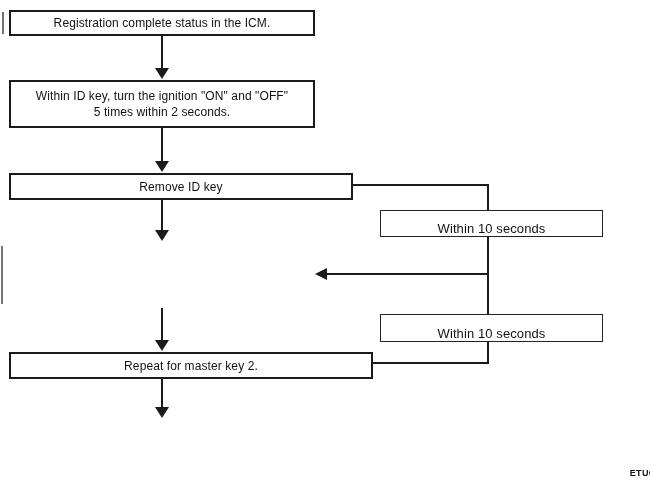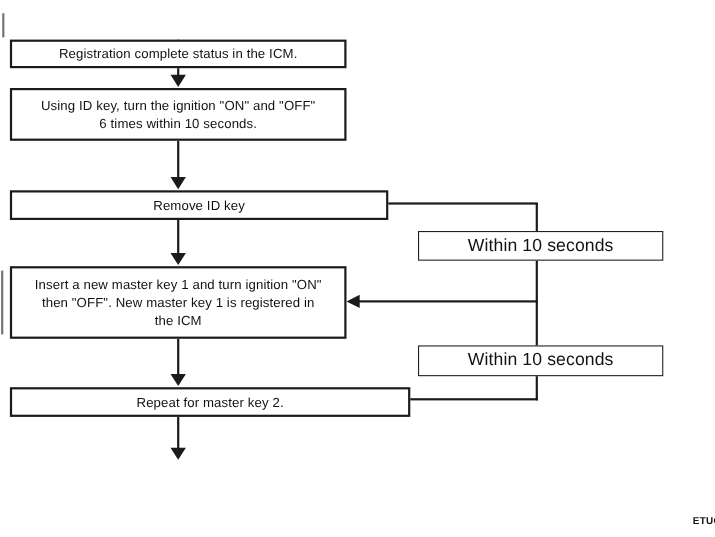--- a/index.html
+++ b/index.html
@@ -29,30 +29,30 @@
     letter-spacing:0.1px;
     z-index:3;
   }
   .side-box{
     position:absolute;
     border:1.5px solid #222222;
     background:#ffffff;
     box-sizing:border-box;
     display:flex;
     justify-content:center;
-    align-items:center;
+    align-items:flex-end;
     text-align:center;
-    font-size:16px;
+    font-size:13px;
     color:#121212;
     letter-spacing:0.1px;
     z-index:3;
   }
 
   
-  .b-registration{left:9px;top:10px;width:306px;height:26px;margin-top:26px;}
+  .b-registration{left:9px;top:10px;width:306px;height:26px;}
   .b-ignition{left:9px;top:80px;width:306px;height:48px;}
   .b-remove{left:9px;top:173px;width:344px;height:27px;}
   .b-insert{left:9px;top:242px;width:306px;height:66px;}
   .b-repeat{left:9px;top:352px;width:364px;height:27px;}
   .b-correction{left:9px;top:419px;width:306px;height:26px;}
 
   
   .w1{left:380px;top:210px;width:223px;height:27px;}
   .w2{left:380px;top:314px;width:223px;height:28px;}
 
@@ -144,33 +144,28 @@
   <div class="harrow h3">
     <div class="stem"></div>
     <div class="head"></div>
   </div>
 
   <div class="box b-registration">
     <div>Registration complete status in the ICM.</div>
   </div>
 
   <div class="box b-ignition">
-    <div>Using ID key, turn the ignition "ON" and "OFF"</div>
-    <div>6 times within 10 seconds.</div>
+    <div>Within ID key, turn the ignition "ON" and "OFF"</div>
+    <div>5 times within 2 seconds.</div>
   </div>
 
   <div class="box b-remove">
     <div>Remove ID key</div>
   </div>
 
-  <div class="box b-insert">
-    <div>Insert a new master key 1 and turn ignition "ON"</div>
-    <div>then "OFF". New master key 1 is registered in</div>
-    <div>the ICM</div>
-  </div>
 
   <div class="box b-repeat">
     <div>Repeat for master key 2.</div>
   </div>
 
 
   <div class="side-box w1">
     <div>Within 10 seconds</div>
   </div>
   <div class="side-box w2">

